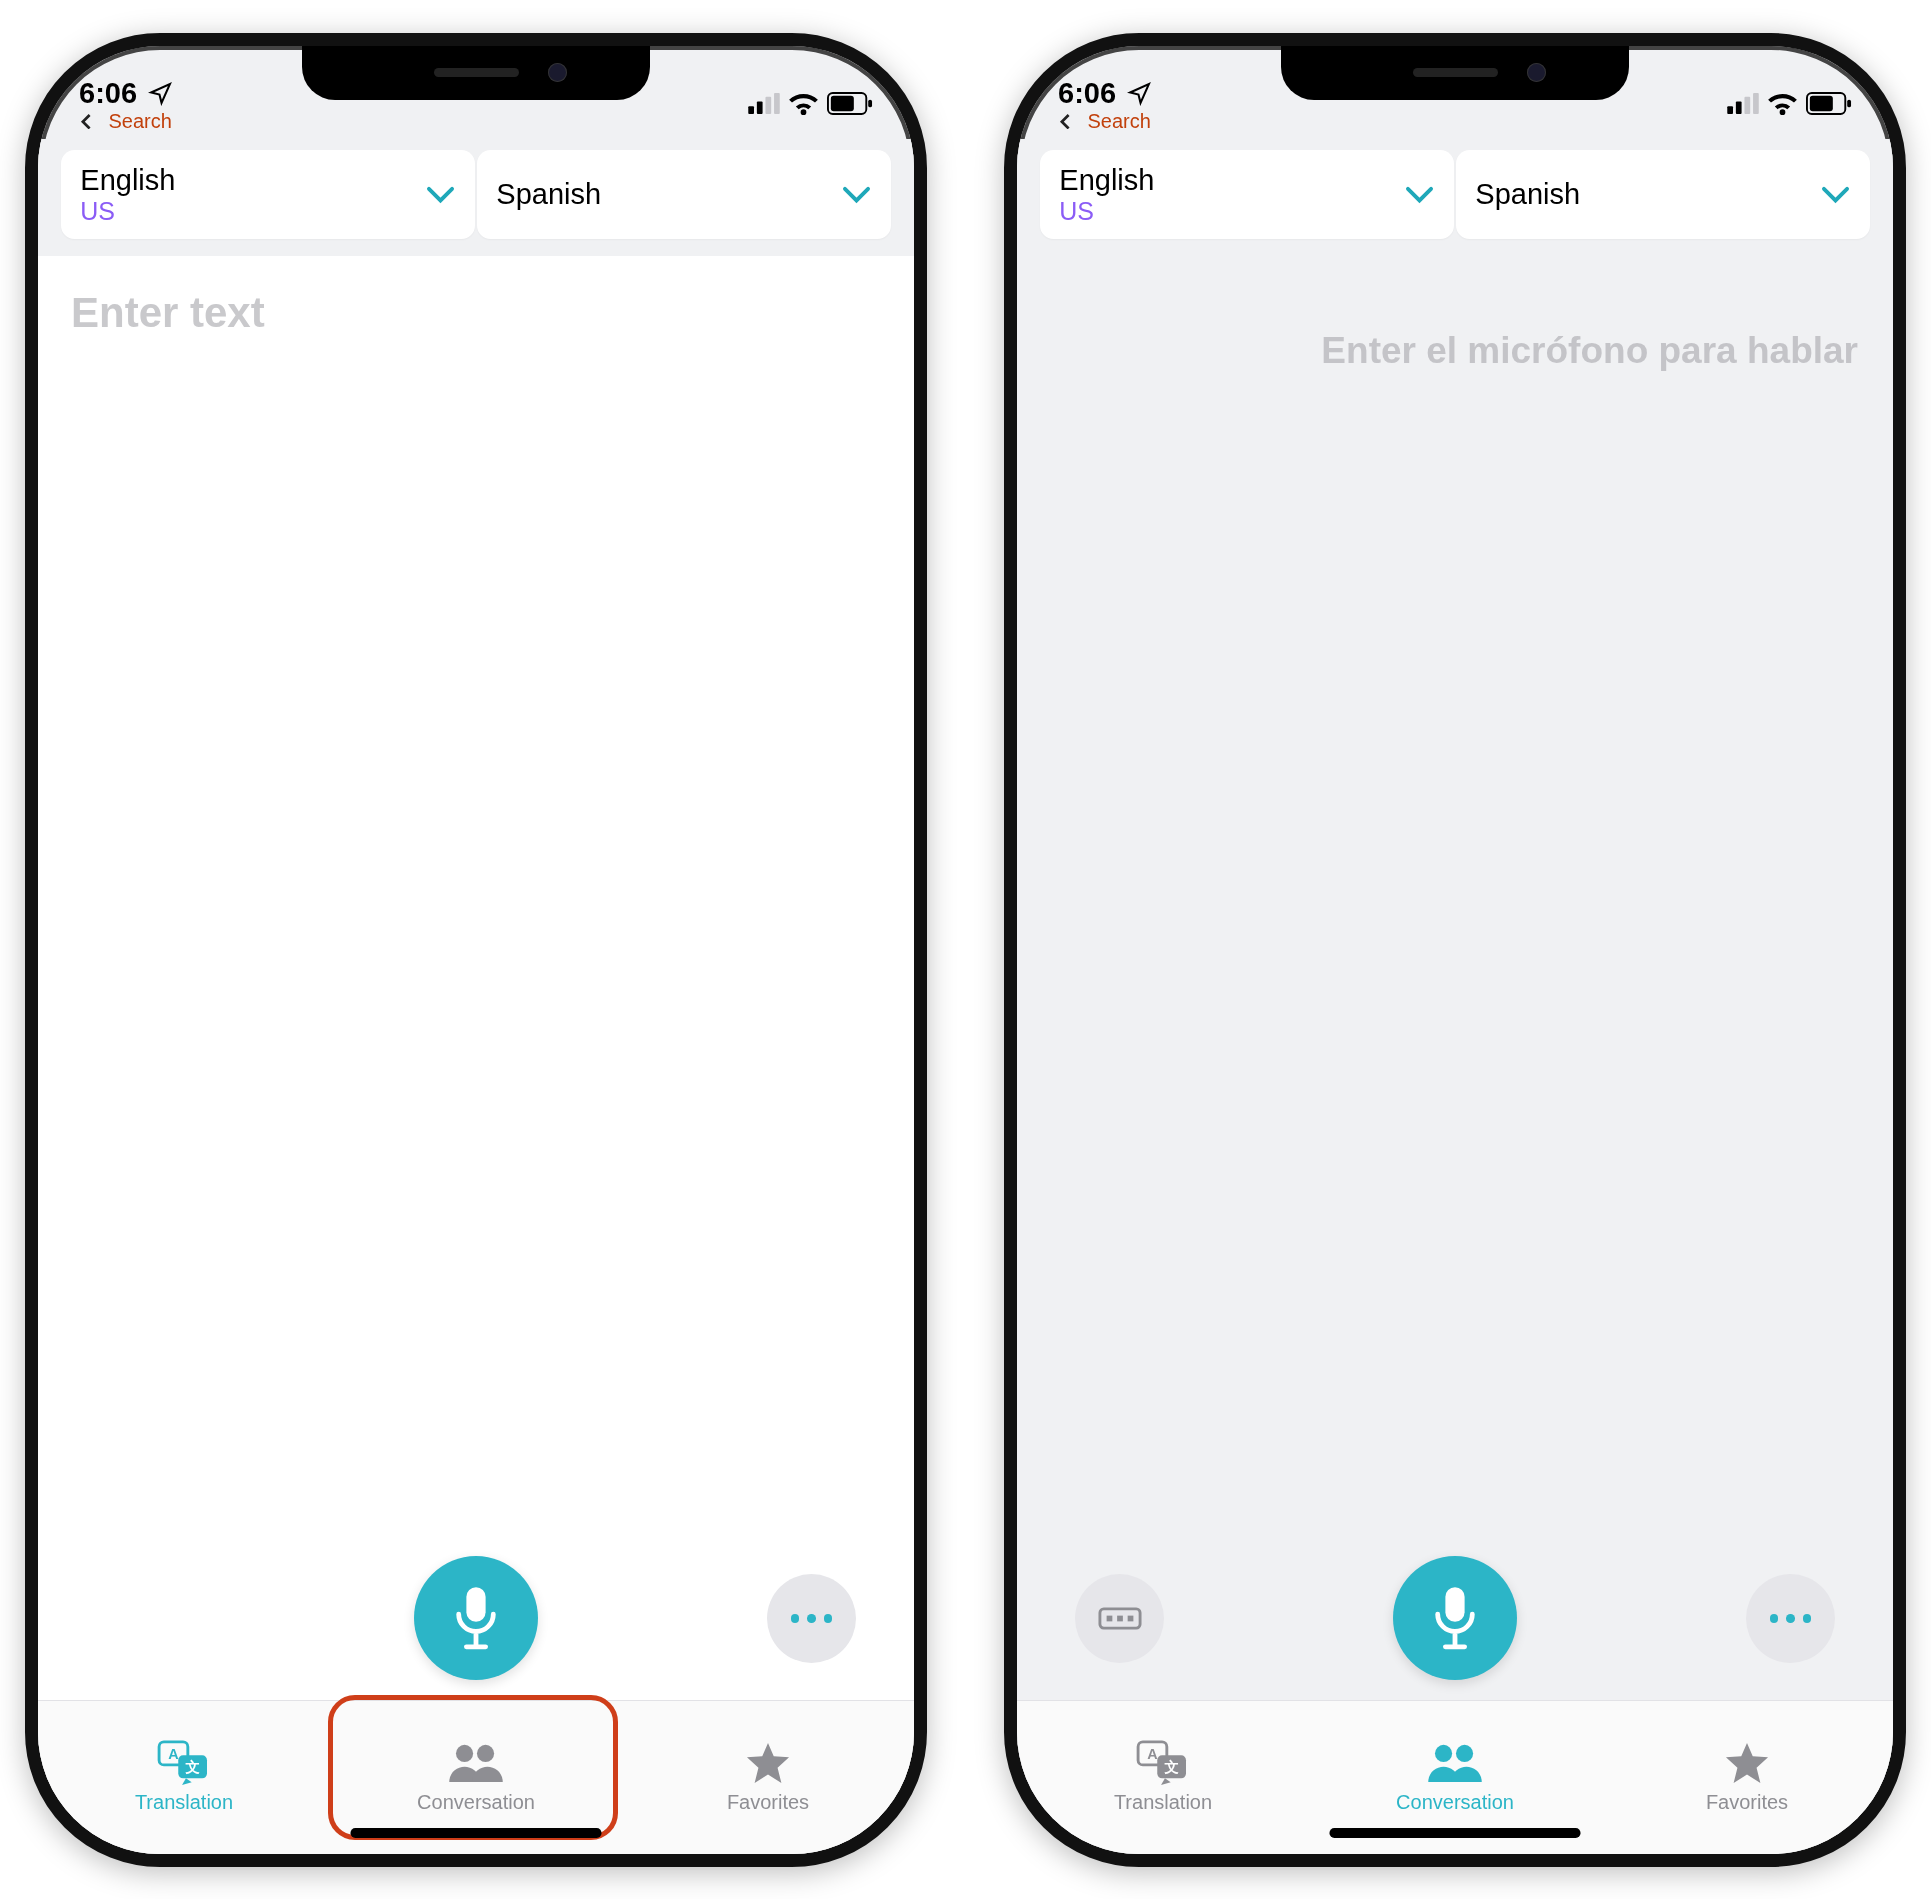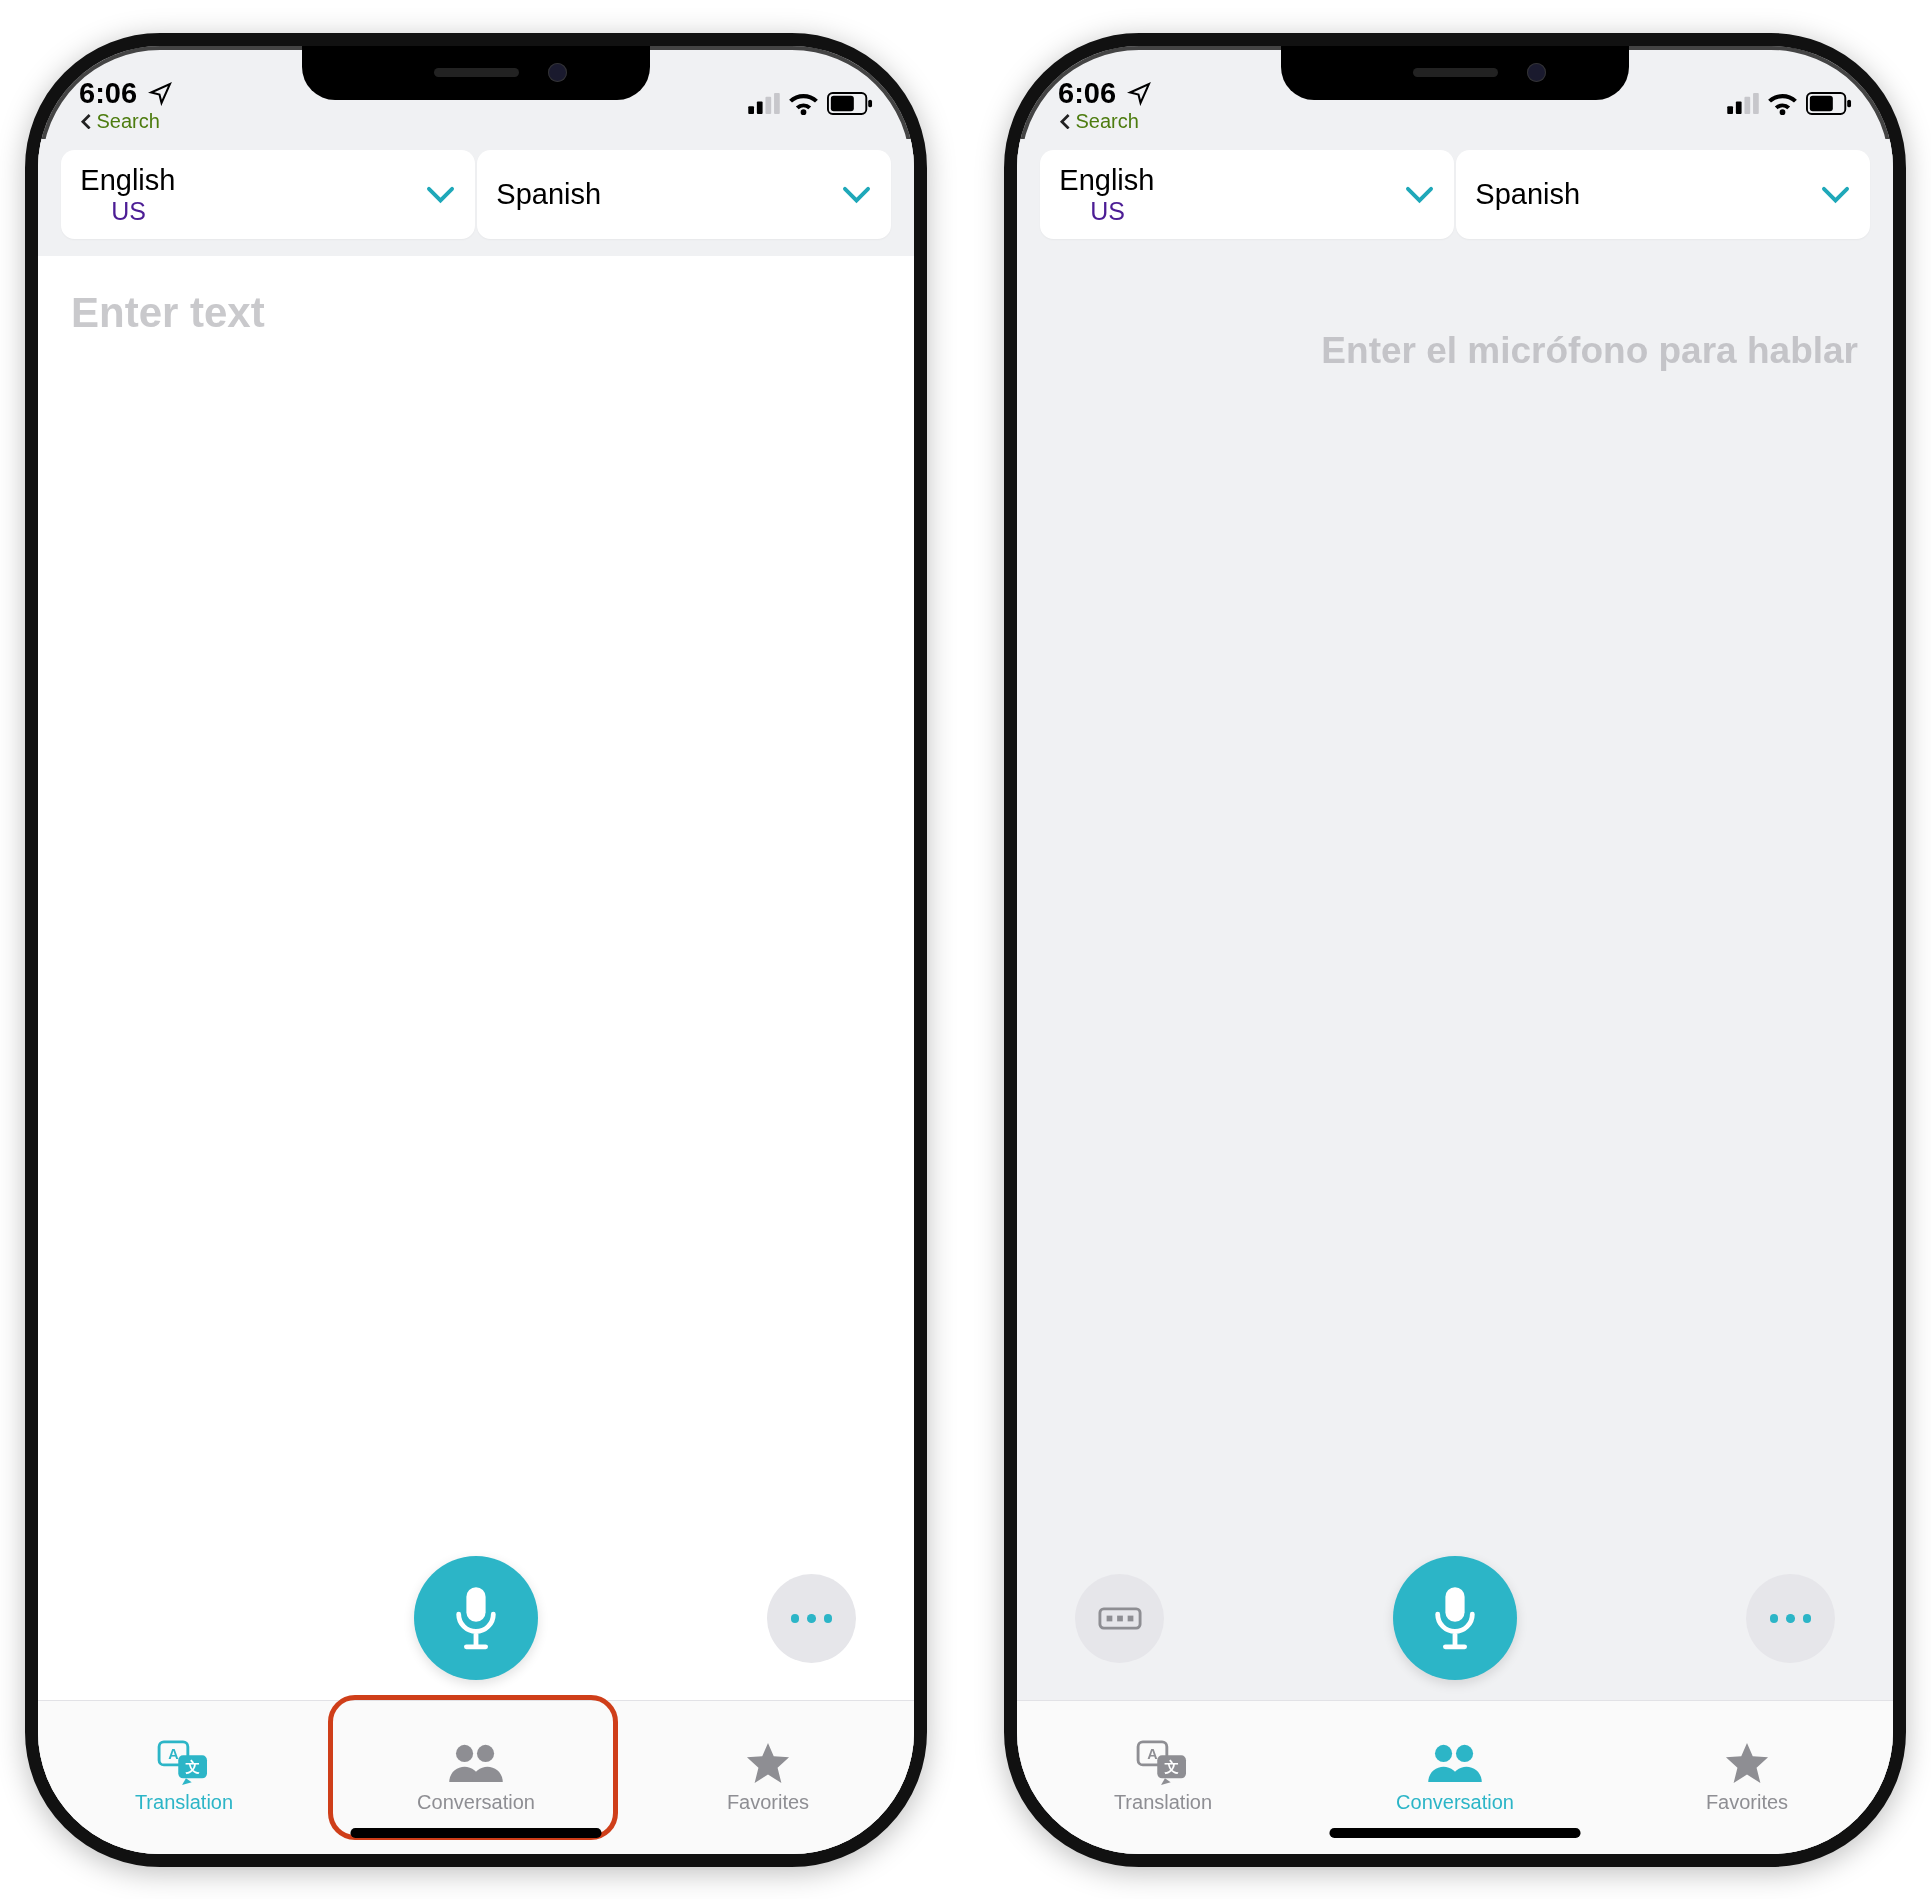--- a/index.html
+++ b/index.html
@@ -24,31 +24,31 @@
   .side-btn { position: absolute; background: #555; border-radius: 2.9px; }
   .side-btn.silence { left: -19.3px; top: 251px; width: 7.7px; height: 48px; }
   .side-btn.volup   { left: -19.3px; top: 348px; width: 7.7px; height: 97px; }
   .side-btn.voldn   { left: -19.3px; top: 463px; width: 7.7px; height: 97px; }
   .side-btn.power   { right: -19.3px; top: 386px; width: 7.7px; height: 154px; }
 
   .status-bar { height: 93px; display: flex; align-items: flex-end; padding: 0 41px 5.8px; justify-content: space-between;
                 font-weight: 600; font-size: 29px; }
   .status-left { display: flex; flex-direction: column; gap: 0; }
   .status-time { display: flex; align-items: center; gap: 11px; }
-  .status-back { display: flex; align-items: center; gap: 4px; font-size: 20px; font-weight: 400; color: #4d7c0f; }
+  .status-back { display: flex; align-items: center; gap: 16px; font-size: 20px; font-weight: 400; color: #c2410c; }
   .status-right { display: flex; align-items: center; gap: 7.7px; padding-bottom: 17.4px; }
 
   .screen-body { flex: 1; display: flex; flex-direction: column; }
   .lang-row { display: flex; gap: 2px; padding: 11.6px 23px 17.4px; background: #f0f1f3; }
   .lang-btn { flex: 1; background: #fff; border-radius: 13.5px; padding: 13.5px 19.3px; display: flex;
               align-items: center; justify-content: space-between;
               box-shadow: 0 1px 1.9px rgba(0,0,0,.04); }
   .lang-btn .txt { display: flex; flex-direction: column; }
   .lang-name { font-size: 29px; font-weight: 500; color: #000; }
-  .lang-sub  { font-size: 25px; color: #4c1d95; margin-left: 31px; }
+  .lang-sub  { font-size: 25px; color: #8b5cf6; }
   .chev { color: #1fa8b9; }
 
   .content { flex: 1; padding: 33px 35px; position: relative; }
   .placeholder { font-size: 42px; font-weight: 700; color: #c9c9cc; }
 
   .conv-hint-1 { font-size: 37px; font-weight: 700; color: #c4c4c8; }
   .conv-hint-2 { font-size: 37px; font-weight: 700; color: #c4c4c8; text-align: right; margin-top: 41px; }
 
   .action-row { position: relative; display: flex; align-items: center; justify-content: center;
                 padding: 19.3px 58px 19.3px; }

